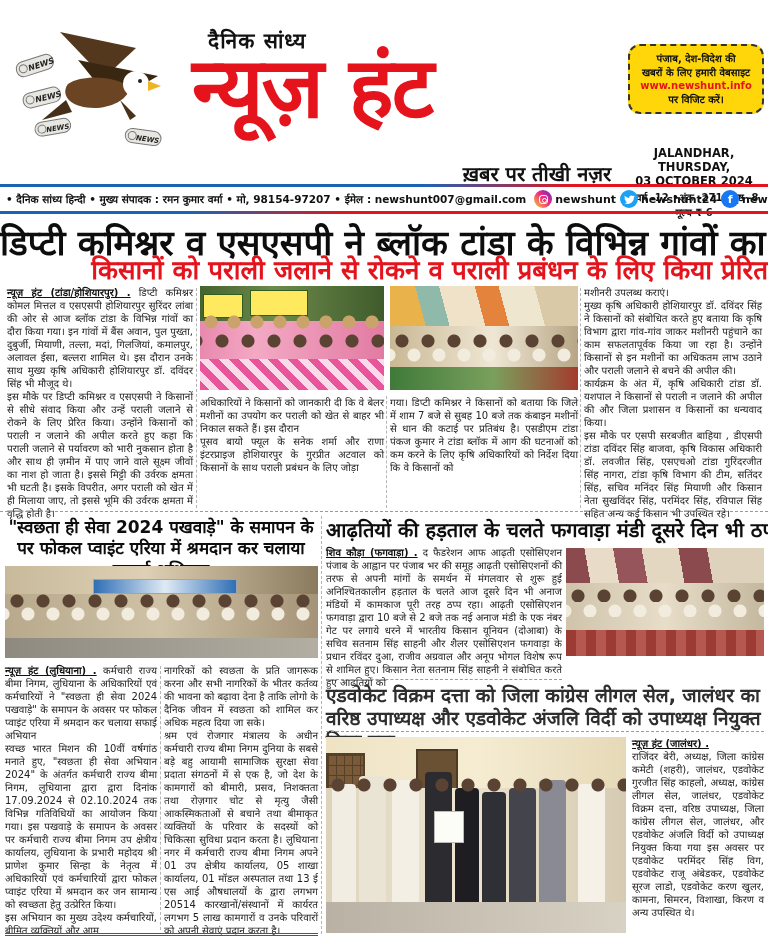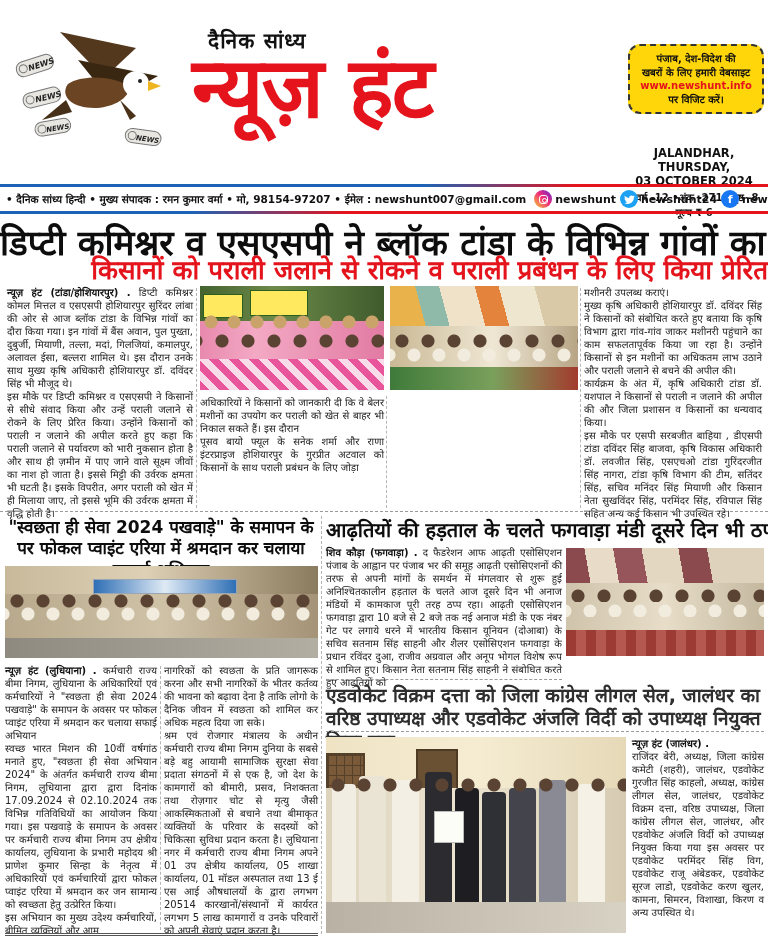--- a/index.html
+++ b/index.html
@@ -42,21 +42,21 @@
   
   .lead-headline { font-size:35px; font-weight:800; color:#0d0d0d; text-align:center; white-space:nowrap; }
   .lead-subheadline { font-size:26px; font-weight:700; color:#e4131c; text-align:right; white-space:nowrap; }
   .sec-headline { font-size:17px; font-weight:800; color:#0d0d0d; text-align:center; line-height:1.25; }
   .hartal-headline { font-size:20px; font-weight:800; color:#0d0d0d; white-space:nowrap; }
   .adv-headline { font-size:19px; font-weight:800; color:#2e2e2e; line-height:1.2; }
 
   
   .body-txt { font-size:10px; line-height:13px; text-align:justify; color:#222; white-space:pre-line; }
   .body-txt b { color:#111; }
-  .dateline { font-weight:bold; }
+  .dateline { font-weight:bold;text-decoration:underline; }
 
   
   .hdash { border-top:1px dashed #9a9a9a; }
   .vdash { border-left:1px dashed #b5b5b5; }
   .dbl { border-top:3px double #555; }
 
   
   .photo { position:absolute; overflow:hidden; }
   .band { position:absolute; left:0; width:100%; }
   .crowd { position:absolute; left:0; width:100%; background-repeat:repeat-x; }
@@ -141,20 +141,21 @@
         <circle cx="128" cy="58" r="13" fill="#ffffff"></circle>
         <circle cx="132" cy="55" r="2" fill="#222"></circle>
         <path d="M140 55 L153 60 L140 65 Z" fill="#eeb422"></path>
         <path d="M112 74 L122 94 L128 90 Z" fill="#4a3118"></path>
       </g>
     </svg>
   </div>
 
   <div class="abs edition-label" style="left:208px; top:26px;">दैनिक सांध्य</div>
   <div class="abs paper-title" style="left:192px; top:44px;">न्यूज़ हंट</div>
+  <div class="abs tagline" style="left:452px; top:160px; width:170px; text-align:center;">ख़बर पर तीखी नज़र</div>
 
   <div class="abs promo-box" style="left:628px; top:44px; width:136px;">
     <div>पंजाब, देश-विदेश की</div>
     <div>खबरों के लिए हमारी वेबसाइट</div>
     <div class="promo-url">www.newshunt.info</div>
     <div>पर विजिट करें।</div>
   </div>
 
   <div class="abs date-block" style="left:620px; top:126px; width:148px;margin-top:20px;">
     <div class="date-line">JALANDHAR, THURSDAY,</div>
@@ -211,20 +212,21 @@
   <div class="photo" style="left:390px; top:286px; width:188px; height:104px;">
     <div class="band ph2-top"></div>
     <div class="band ph2-mid"></div>
     <div class="crowd heads-dark" style="top:44%; height:16px;"></div>
     <div class="crowd heads-white" style="top:58%; height:16px; background-position:12px 0;"></div>
     <div class="band ph2-bot"></div>
   </div>
 
   <div class="abs body-txt" style="left:200px; top:396px; width:184px; height:112px;">अधिकारियों ने किसानों को जानकारी दी कि वे बेलर मशीनों का उपयोग कर पराली को खेत से बाहर भी निकाल सकते हैं।  इस दौरान
 पूसव बायो फ्यूल के सनेक शर्मा और राणा इंटरप्राइज होशियारपुर के गुरप्रीत अटवाल को किसानों के साथ पराली प्रबंधन के लिए जोड़ा</div>
+  <div class="abs body-txt" style="left:390px; top:396px; width:188px; height:112px;">गया। डिप्टी कमिश्नर ने किसानों को बताया कि जिले में शाम 7 बजे से सुबह 10 बजे तक कंबाइन मशीनों से धान की कटाई पर प्रतिबंध है। एसडीएम टांडा पंकज कुमार ने टांडा ब्लॉक में आग की घटनाओं को कम करने के लिए कृषि अधिकारियों को निर्देश दिया कि वे किसानों को</div>
   <div class="abs body-txt" style="left:584px; top:286px; width:178px; height:222px;">मशीनरी उपलब्ध कराएं।
 मुख्य कृषि अधिकारी होशियारपुर डॉ. दविंदर सिंह ने किसानों को संबोधित करते हुए बताया कि कृषि विभाग द्वारा गांव-गांव जाकर मशीनरी पहुंचाने का काम सफलतापूर्वक किया जा रहा है। उन्होंने किसानों से इन मशीनों का अधिकतम लाभ उठाने और पराली जलाने से बचने की अपील की।
 कार्यक्रम के अंत में, कृषि अधिकारी टांडा डॉ. यशपाल ने किसानों से पराली न जलाने की अपील की और जिला प्रशासन व किसानों का धन्यवाद किया।
 इस मौके पर एसपी सरबजीत बाहिया , डीएसपी टांडा दविंदर सिंह बाजवा, कृषि विकास अधिकारी डॉ. लवजीत सिंह, एसएचओ टांडा गुरिंदरजीत सिंह नागरा, टांडा कृषि विभाग की टीम, सतिंदर सिंह, सचिव मनिंदर सिंह मियाणी और किसान नेता सुखविंदर सिंह, परमिंदर सिंह, रविपाल सिंह सहित अन्य कई किसान भी उपस्थित रहे।</div>
 
   <div class="abs vdash" style="left:196px; top:288px; height:220px;"></div>
   <div class="abs vdash" style="left:386px; top:396px; height:112px;"></div>
   <div class="abs vdash" style="left:580px; top:288px; height:220px;"></div>
 
   <div class="abs hdash" style="left:0; top:511px; width:768px;"></div>

